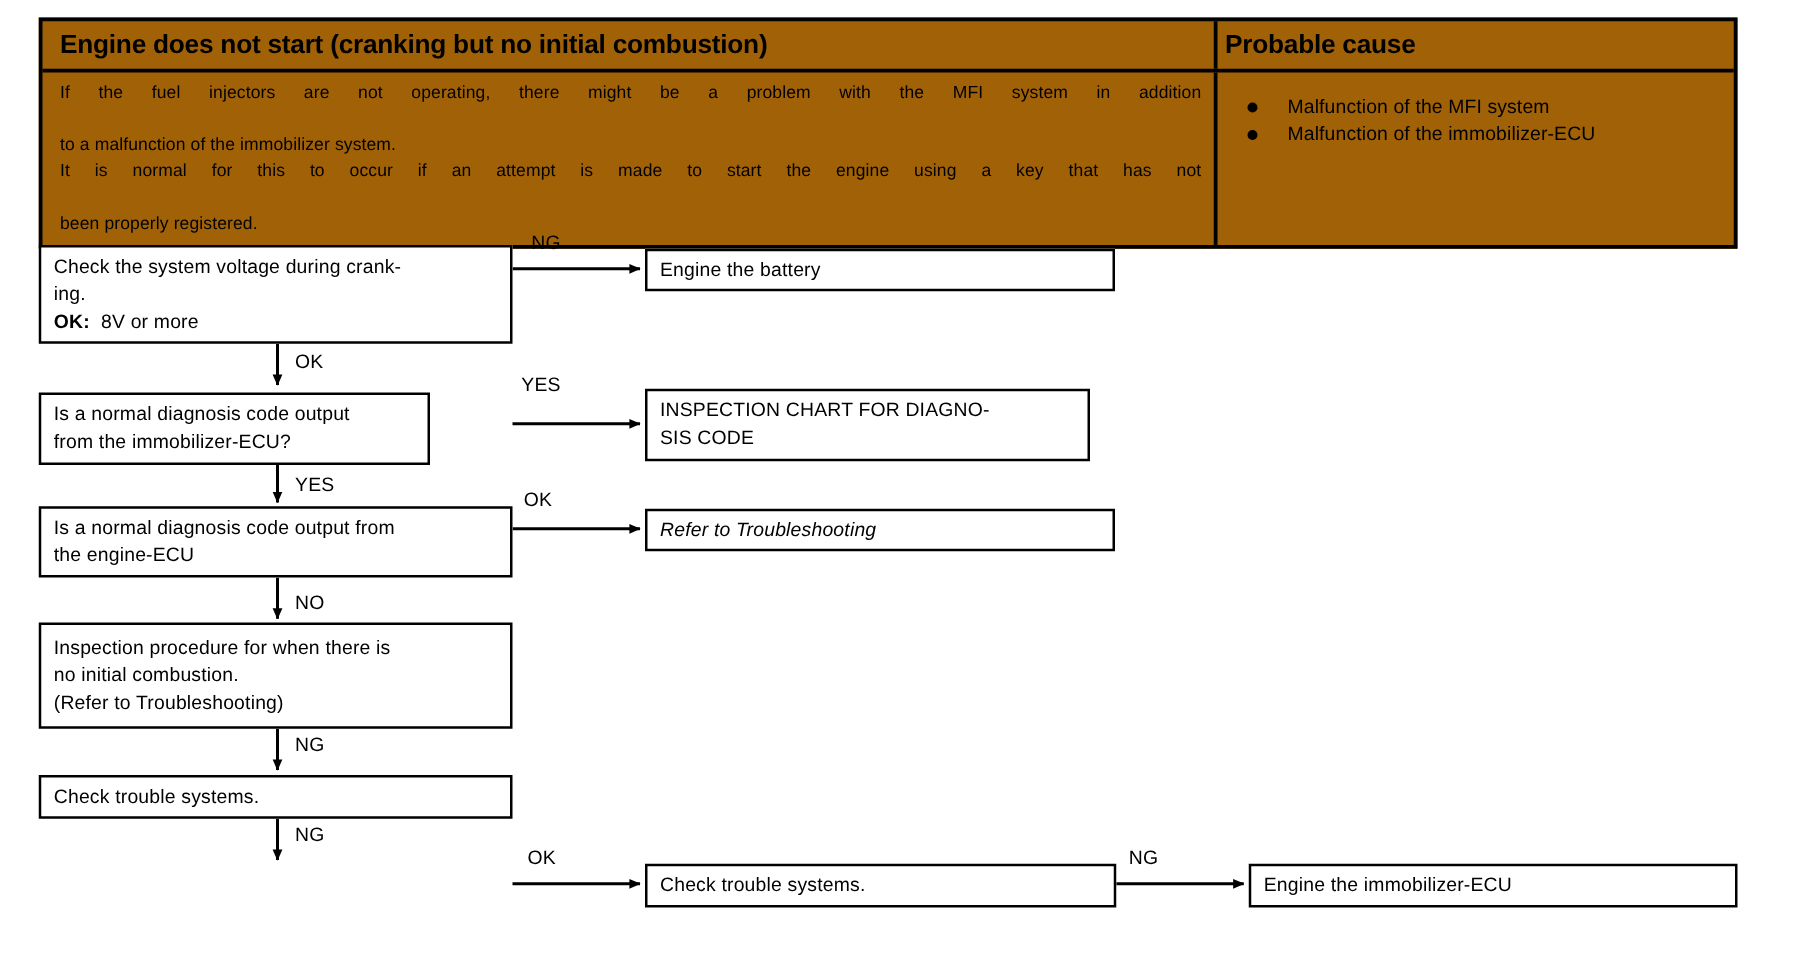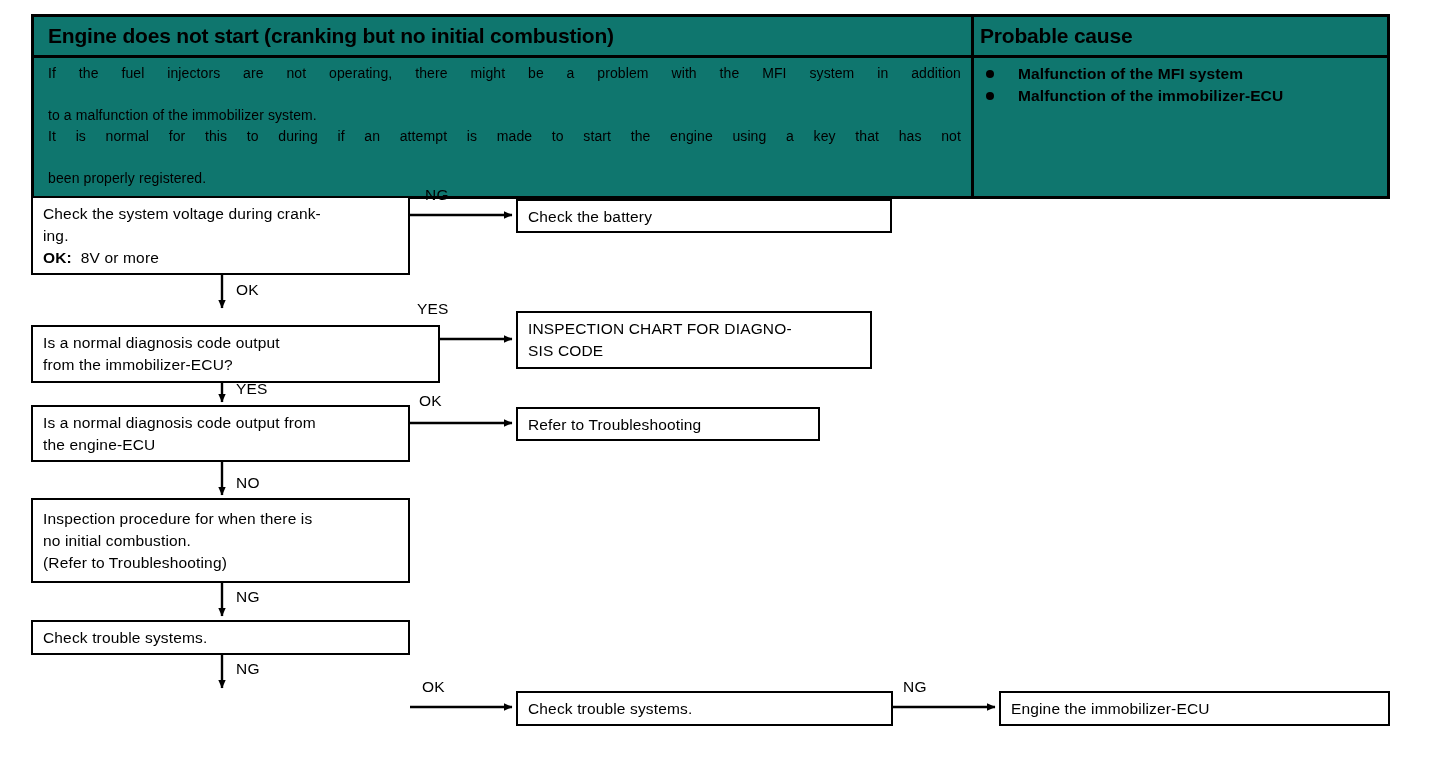--- a/index.html
+++ b/index.html
@@ -19,21 +19,21 @@
   
   #symptom-table {
     position: absolute;
     left: 31px;
     top: 14px;
     width: 1359px;
     border: 3px solid #000;
     box-sizing: border-box;
     display: flex;
     flex-direction: column;
-    background: #0f766e;
+    background: #a16207;
   }
   .tbl-row {
     display: flex;
     align-items: stretch;
   }
   .tbl-row.head {
     border-bottom: 3px solid #000;
   }
   .cell-left {
     width: 940px;
@@ -70,23 +70,22 @@
   }
   .body-text .ln::after {
     content: "";
     display: inline-block;
     width: 100%;
   }
   .body-text .ln.last::after { display: none; }
 
   ul.cause-list {
     list-style: none;
-    margin: 0;
+    margin: 12px;
     padding: 0;
-    font-weight: bold;
   }
   ul.cause-list li {
     font-size: 15.5px;
     line-height: 22px;
     letter-spacing: 0.1px;
     position: relative;
     padding-left: 38px;
     white-space: nowrap;
   }
   ul.cause-list li .bullet {
@@ -154,21 +153,21 @@
     <div class="cell-right">
       <div class="head-title">Probable cause</div>
     </div>
   </div>
 
   <div class="tbl-row body">
     <div class="cell-left">
       <div class="body-text">
         <span class="ln">If the fuel injectors are not operating, there might be a problem with the MFI system in addition</span>
         <span class="ln last">to a malfunction of the immobilizer system.</span>
-        <span class="ln">It is normal for this to during if an attempt is made to start the engine using a key that has not</span>
+        <span class="ln">It is normal for this to occur if an attempt is made to start the engine using a key that has not</span>
         <span class="ln last">been properly registered.</span>
       </div>
     </div>
     <div class="cell-right">
       <ul class="cause-list">
         <li>
           <span class="bullet"></span>
           <span>Malfunction of the MFI system</span>
         </li>
         <li>
@@ -215,46 +214,46 @@
   <div class="fbox" style="left:31px; top:196px; width:379px; height:79px;">
     <div class="fbox-text">
       <span class="ln">Check the system voltage during crank-</span>
       <span class="ln">ing.</span>
       <span class="ln"><span class="bold-ok">OK:</span>&nbsp;&nbsp;<span>8V or more</span></span>
     </div>
   </div>
 
   <div class="fbox" style="left:516px; top:199px; width:376px; height:34px;">
     <div class="fbox-text">
-      <span class="ln">Check the battery</span>
-    </div>
-  </div>
-
-  <div class="fbox" style="left:31px; top:325px; width:409px; height:58px;">
+      <span class="ln">Engine the battery</span>
+    </div>
+  </div>
+
+  <div class="fbox" style="left:31px; top:314px; width:313px; height:58px;">
     <div class="fbox-text">
       <span class="ln">Is a normal diagnosis code output</span>
       <span class="ln">from the immobilizer-ECU?</span>
     </div>
   </div>
 
   <div class="fbox" style="left:516px; top:311px; width:356px; height:58px;">
     <div class="fbox-text">
       <span class="ln">INSPECTION CHART FOR DIAGNO-</span>
       <span class="ln">SIS CODE</span>
     </div>
   </div>
 
   <div class="fbox" style="left:31px; top:405px; width:379px; height:57px;">
     <div class="fbox-text">
       <span class="ln">Is a normal diagnosis code output from</span>
       <span class="ln">the engine-ECU</span>
     </div>
   </div>
 
-  <div class="fbox" style="left:516px; top:407px; width:304px; height:34px;">
+  <div class="fbox" style="left:516px; top:407px; width:376px; height:34px;font-style:italic;">
     <div class="fbox-text">
       <span class="ln">Refer to Troubleshooting</span>
     </div>
   </div>
 
   <div class="fbox" style="left:31px; top:498px; width:379px; height:85px;align-items:center;">
     <div class="fbox-text">
       <span class="ln">Inspection procedure for when there is</span>
       <span class="ln">no initial combustion.</span>
       <span class="ln">(Refer to Troubleshooting)</span>

